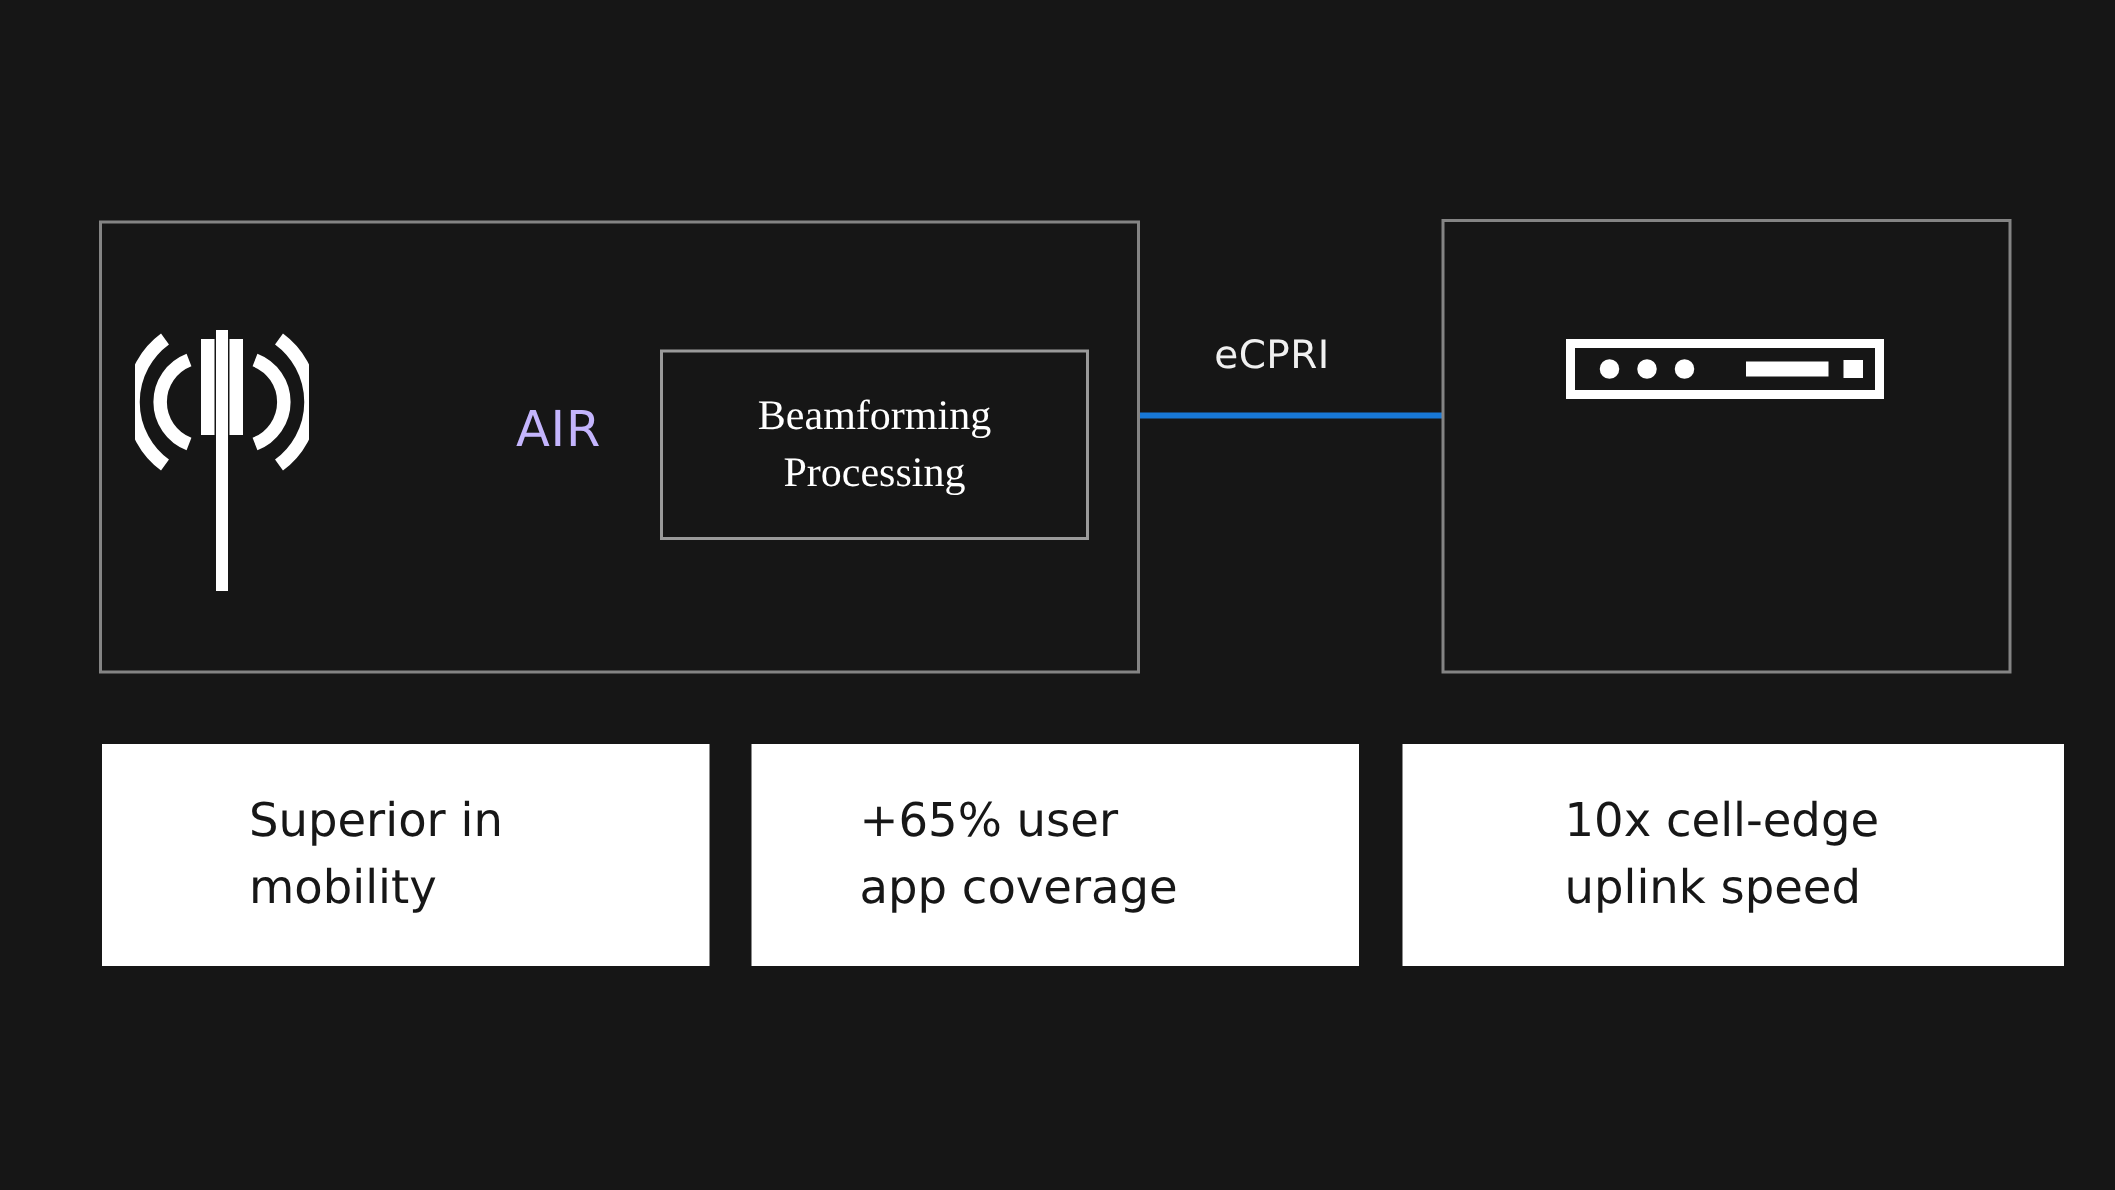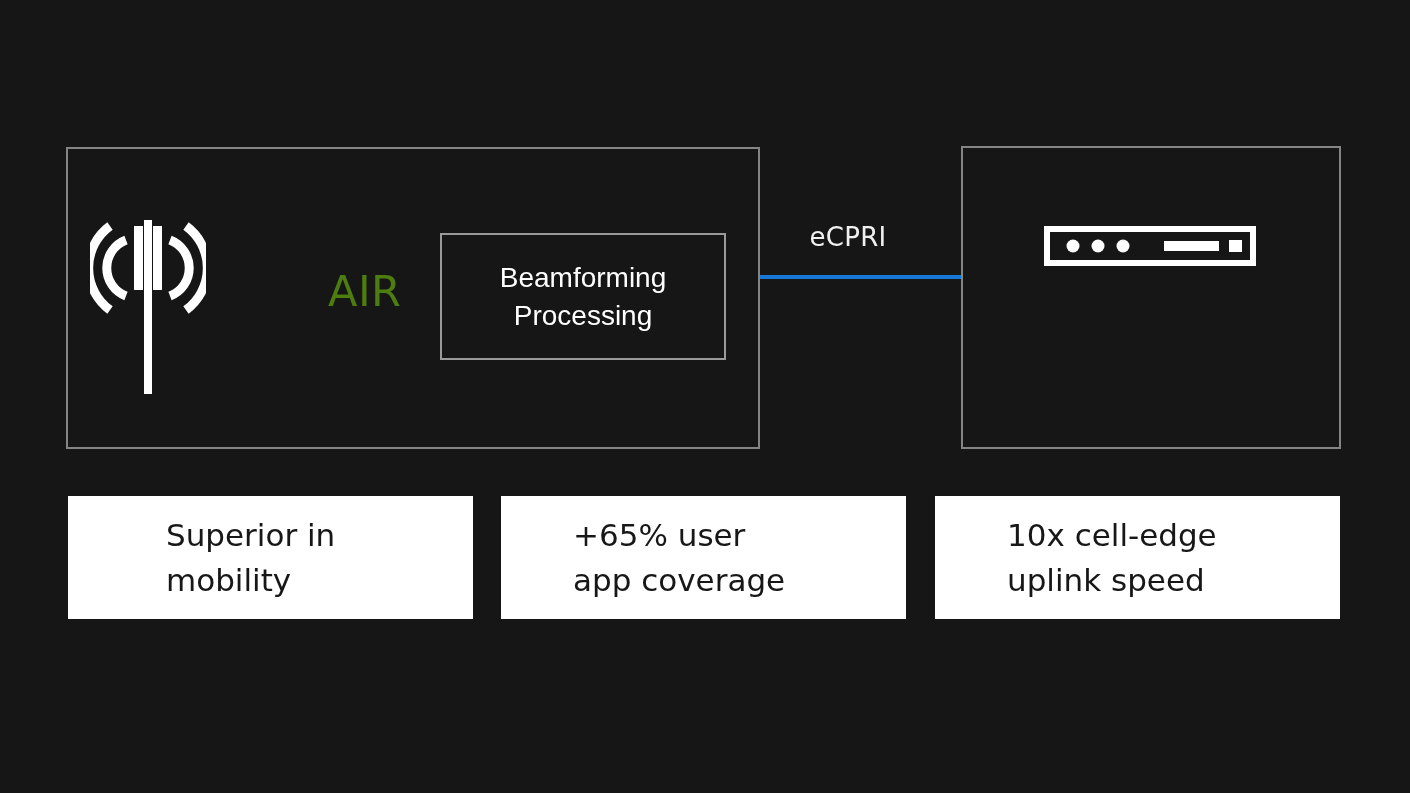--- a/index.html
+++ b/index.html
@@ -46,45 +46,45 @@
     left: 90px;
     top: 218px;
     width: 116px;
     height: 178px;
   }
   .antenna svg { display: block; }
 
   
   #air-label {
     position: absolute;
-    left: 328px;
+    left: 344px;
     top: 266px;
     font-family: "DejaVu Sans", sans-serif;
-    font-size: 43px;
-    color: #4d7c0f;
+    font-size: 33px;
+    color: #c4b5fd;
     letter-spacing: 0.5px;
     white-space: nowrap;
   }
 
   
   #beamforming-box {
     position: absolute;
     left: 440px;
     top: 233px;
     width: 286px;
     height: 127px;
     box-sizing: border-box;
     border: 2px solid #9a9a9a;
     display: flex;
     align-items: center;
     justify-content: center;
     text-align: center;
   }
   #beamforming-box .txt {
-    font-family: Liberation Sans, sans-serif;
+    font-family: Liberation Serif, serif;
     font-size: 28px;
     line-height: 38px;
     color: #ffffff;
   }
 
   
   #ecpri-label {
     position: absolute;
     left: 760px;
     top: 222px;
@@ -123,35 +123,35 @@
     text-align: center;
     font-family: "DejaVu Sans", sans-serif;
     font-size: 30px;
     color: #ffffff;
   }
 
   
   .stat-card {
     position: absolute;
     top: 496px;
-    height: 123px;
+    height: 148px;
     background: #ffffff;
     display: flex;
     align-items: center;
   }
   .stat-card .stat-text {
     font-family: "DejaVu Sans", sans-serif;
     font-size: 31px;
     line-height: 45px;
     color: #171717;
     white-space: pre-line;
   }
   #stat-card-0 { left: 68px;  width: 405px; }
   #stat-card-1 { left: 501px; width: 405px; }
-  #stat-card-2 { left: 935px; width: 405px; }
+  #stat-card-2 { left: 935px; width: 405px; padding-left: 36px; }
   #stat-card-0 .stat-text { padding-left: 98px; }
   #stat-card-1 .stat-text { padding-left: 72px; }
   #stat-card-2 .stat-text { padding-left: 72px; }
 </style>
 </head>
 <body>
 
 <div class="slide">
 
   <div class="panel" id="air-panel"></div>

